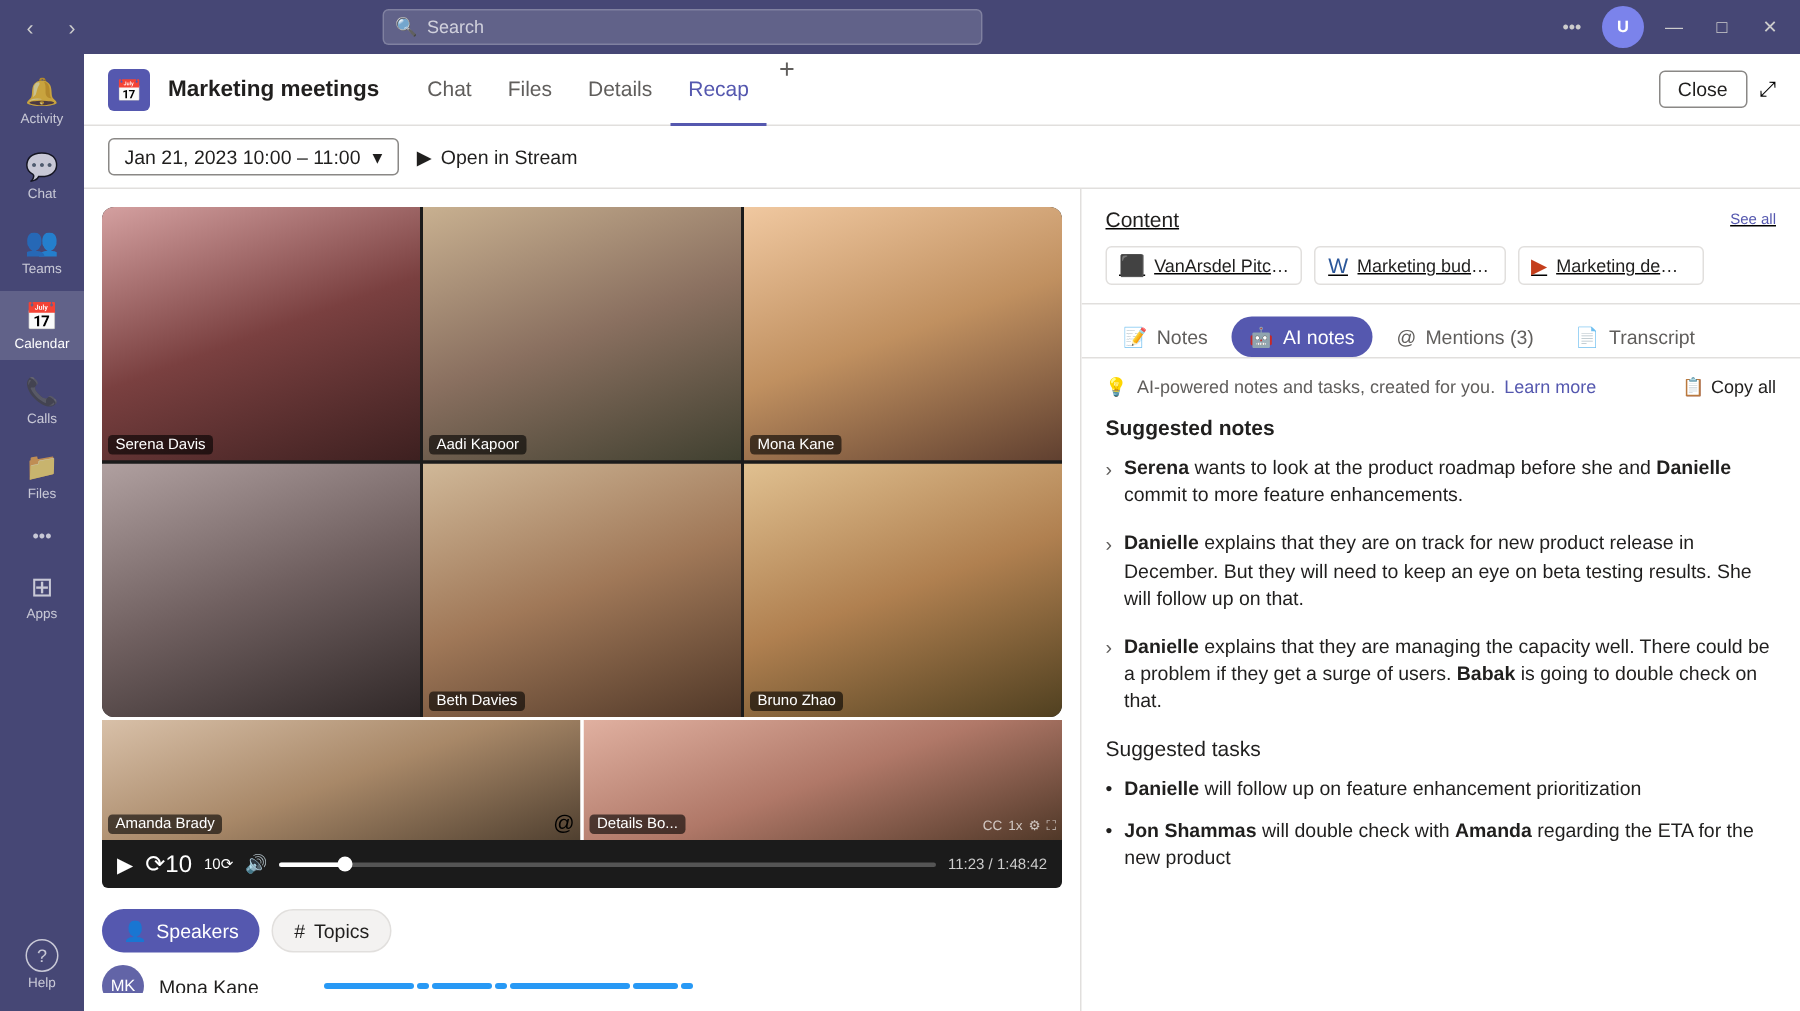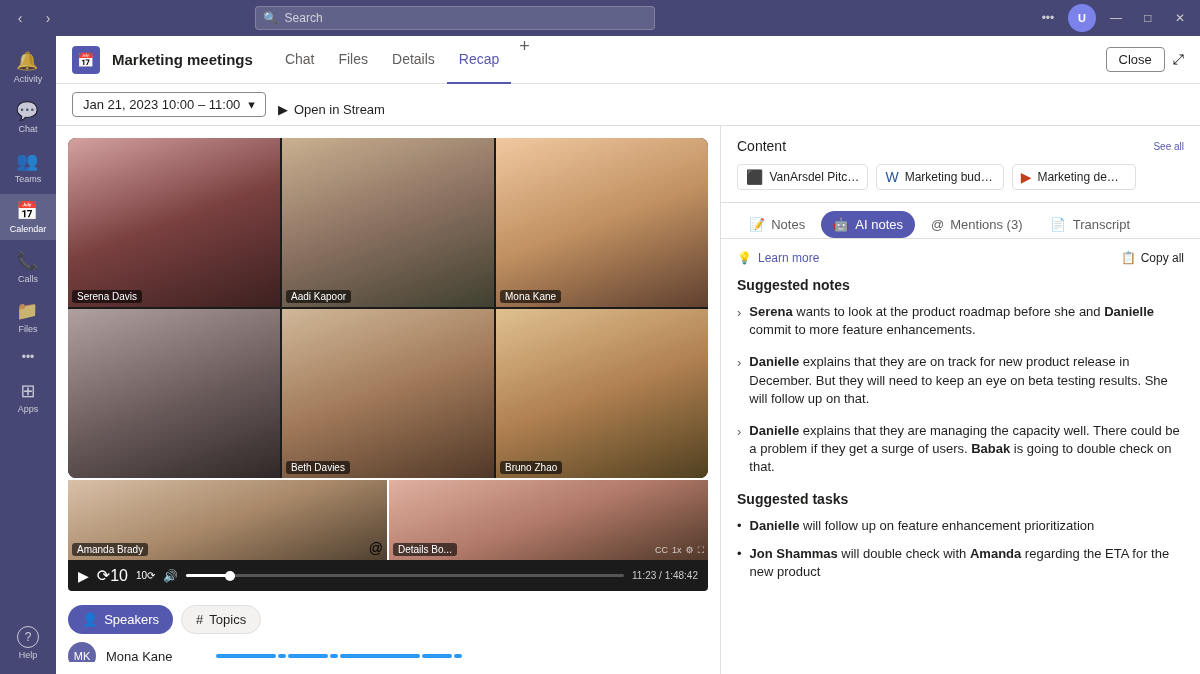--- a/index.html
+++ b/index.html
@@ -77,21 +77,21 @@
     .meeting-tab.active { color: #5558af; border-bottom-color: #5558af; }
     .meeting-tab-add { padding: 0 8px; color: #605e5c; cursor: pointer; font-size: 18px; }
     .meeting-header-actions { margin-left: auto; display: flex; gap: 8px; }
     .close-btn {
       border: 1px solid #8a8886; background: none; padding: 4px 12px;
       border-radius: 4px; cursor: pointer; font-size: 13px; color: #201f1e;
     }
 
     
     .sub-header {
-      display: flex; align-items: flex-end; padding: 8px 16px; border-bottom: 1px solid #e1dfdd; gap: 12px;
+      display: flex; align-items: center; padding: 8px 16px; border-bottom: 1px solid #e1dfdd; gap: 12px;
     }
     .date-selector {
       display: flex; align-items: center; gap: 8px; border: 1px solid #8a8886;
       border-radius: 4px; padding: 4px 10px; cursor: pointer; font-size: 13px; color: #201f1e;
     }
     .stream-btn {
       display: flex; align-items: center; gap: 6px; cursor: pointer; color: #201f1e; font-size: 13px;
     }
 
     
@@ -130,21 +130,21 @@
     .speaker-avatar {
       width: 28px; height: 28px; border-radius: 50%; background: #7b83eb;
       display: flex; align-items: center; justify-content: center; color: #fff; font-size: 11px; flex-shrink: 0;
     }
     .speaker-name { font-size: 13px; color: #201f1e; width: 100px; flex-shrink: 0; }
     .speaker-bars { flex: 1; display: flex; gap: 2px; align-items: center; height: 16px; }
     .speaker-bar { height: 4px; border-radius: 2px; }
 
     
     .right-panel { width: 480px; border-left: 1px solid #e1dfdd; display: flex; flex-direction: column; overflow: hidden; }
-    .content-section { padding: 12px 16px; border-bottom: 1px solid #e1dfdd; }
+    .content-section { padding: 12px 16px; border-bottom: 1px solid #e1dfdd; text-decoration: underline; }
     .content-header { display: flex; align-items: center; justify-content: space-between; margin-bottom: 10px; }
     .content-title { font-size: 14px; color: #201f1e; font-weight: 500; }
     .see-all { color: #5558af; font-size: 10px; cursor: pointer; }
     .content-files { display: flex; gap: 8px; }
     .content-file {
       display: flex; align-items: center; gap: 6px; padding: 4px 8px;
       border: 1px solid #e1dfdd; border-radius: 4px; font-size: 12px; color: #201f1e; cursor: pointer;
     }
     .file-icon-ppt { color: #c43e1c; font-size: 14px; }
     .file-icon-word { color: #2b579a; font-size: 14px; }
@@ -171,21 +171,21 @@
     .suggested-notes-title { font-size: 14px; font-weight: 600; color: #201f1e; margin-bottom: 10px; }
     .suggested-note {
       display: flex; gap: 8px; margin-bottom: 14px; font-size: 13px; color: #201f1e; line-height: 1.4;
     }
     .note-chevron { color: #605e5c; flex-shrink: 0; margin-top: 1px; }
     .note-text b { font-weight: 700; }
 
     .notes-feedback { display: flex; justify-content: flex-end; align-items: center; gap: 8px; margin: 8px 0 16px; color: #605e5c; font-size: 12px; }
     .feedback-btn { background: none; border: none; cursor: pointer; color: #605e5c; font-size: 14px; }
 
-    .suggested-tasks-title { font-size: 14px; font-weight: 700; color: #201f1e; margin-bottom: 10px; }
+    .suggested-tasks-title { font-size: 14px; font-weight: 400; color: #201f1e; margin-bottom: 10px; }
     .suggested-task { display: flex; gap: 8px; margin-bottom: 10px; font-size: 13px; color: #201f1e; line-height: 1.4; }
     .task-bullet { flex-shrink: 0; }
 
     
     .av1 { background: #6264a7; }
   </style>
 </head>
 <body>
 
 <div class="title-bar">
@@ -417,20 +417,21 @@
           <div class="notes-tab">
             <span>📄</span>
             <span>Transcript</span>
           </div>
         </div>
 
         <div class="ai-notes-area">
           <div class="ai-powered-bar">
             <div class="ai-powered-text">
               <span>💡</span>
+              <span>AI-powered notes and tasks, created for you.</span>
               <span class="ai-learn-more">Learn more</span>
             </div>
             <div class="copy-all-btn">
               <span>📋</span>
               <span>Copy all</span>
             </div>
           </div>
 
           <div class="suggested-notes-title">Suggested notes</div>
 

